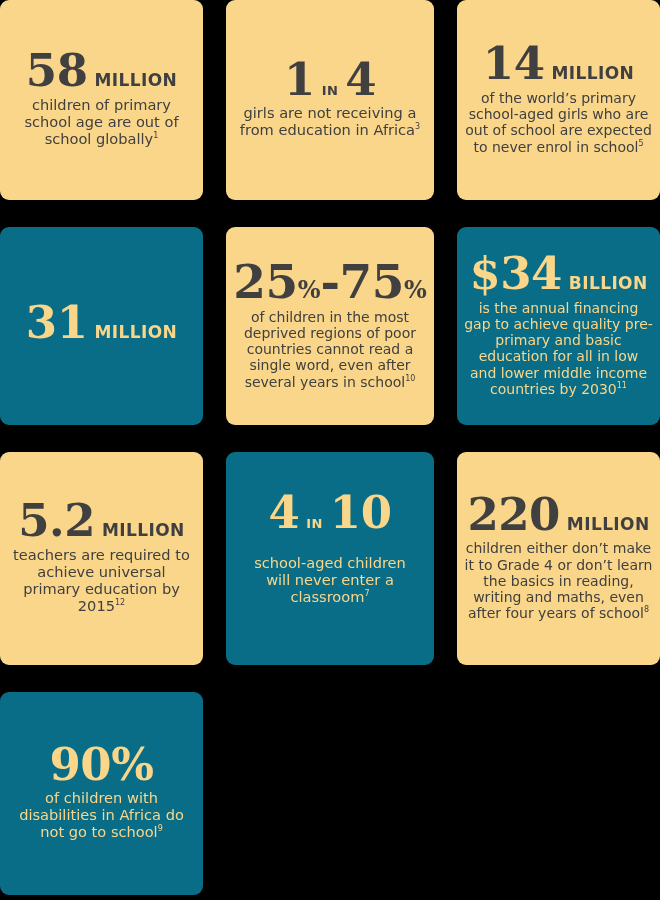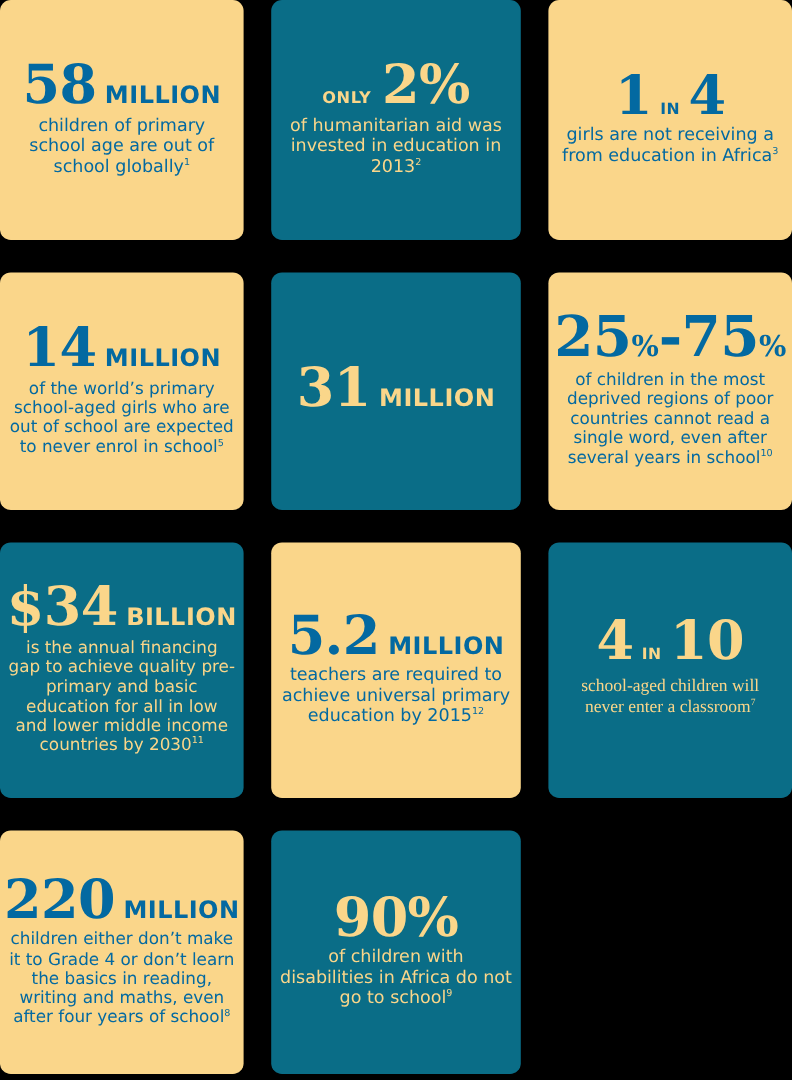--- a/index.html
+++ b/index.html
@@ -32,21 +32,21 @@
     flex-direction: column;
     align-items: center;
     justify-content: center;
     text-align: center;
     box-sizing: border-box;
     padding: 6px 7px 8px 7px;
     overflow: hidden;
   }
   .card.cream {
     background: #fad68a;
-    color: #0369a1;
+    color: #404040;
   }
   .card.teal {
     background: #0a6d87;
     color: #fad68a;
   }
   
   .headline {
     display: flex;
     align-items: baseline;
     justify-content: center;
@@ -66,21 +66,21 @@
     font-size: 47px;
   }
   .pct-suffix {
     font-family: "DejaVu Serif", "Liberation Serif", serif;
     font-weight: bold;
     font-size: 24px;
   }
   .unit {
     font-family: "DejaVu Sans", "Liberation Sans", sans-serif;
     font-weight: bold;
-    font-size: 20px;
+    font-size: 17px;
     letter-spacing: 0.4px;
     margin-left: 7px;
     text-transform: uppercase;
   }
   .unit.pre {
     margin-left: 0;
     margin-right: 9px;
     font-size: 13.5px;
   }
   .unit.mid {
@@ -107,27 +107,20 @@
 </head>
 <body>
 
 <div class="grid">
     <div class="card cream">
       <div class="headline">
         <span class="big">58</span>
         <span class="unit">MILLION</span>
       </div>
       <p class="body-text" style="margin: 0px;"><span>children of primary school age are out of school globally</span><sup>1</sup></p>
-    </div>
-    <div class="card teal">
-      <div class="headline">
-        <span class="unit pre">ONLY</span>
-        <span class="big">2%</span>
-      </div>
-      <p class="body-text" style="margin: 0px;"><span>of humanitarian aid was invested in education in 2013</span><sup>2</sup></p>
     </div>
     <div class="card cream">
       <div class="headline">
         <span class="big">1</span>
         <span class="unit mid">IN</span>
         <span class="big">4</span>
       </div>
       <p class="body-text" style="margin: 0px;"><span>girls are not receiving a from education in Africa</span><sup>3</sup></p>
     </div>
     <div class="card cream">
@@ -166,21 +159,21 @@
         <span class="unit">MILLION</span>
       </div>
       <p class="body-text" style="margin: 0px;"><span>teachers are required to achieve universal primary education by 2015</span><sup>12</sup></p>
     </div>
     <div class="card teal">
       <div class="headline">
         <span class="big">4</span>
         <span class="unit mid">IN</span>
         <span class="big">10</span>
       </div>
-      <p class="body-text" style="margin: 4px; font-family: Liberation Serif, serif;"><span>school-aged children will never enter a classroom</span><sup>7</sup></p>
+      <p class="body-text" style="margin: 17px;"><span>school-aged children will never enter a classroom</span><sup>7</sup></p>
     </div>
     <div class="card cream">
       <div class="headline">
         <span class="big">220</span>
         <span class="unit">MILLION</span>
       </div>
       <p class="body-text tight" style="margin: 0px;"><span>children either don’t make it to Grade 4 or don’t learn the basics in reading, writing and maths, even after four years of school</span><sup>8</sup></p>
     </div>
     <div class="card teal">
       <div class="headline">

